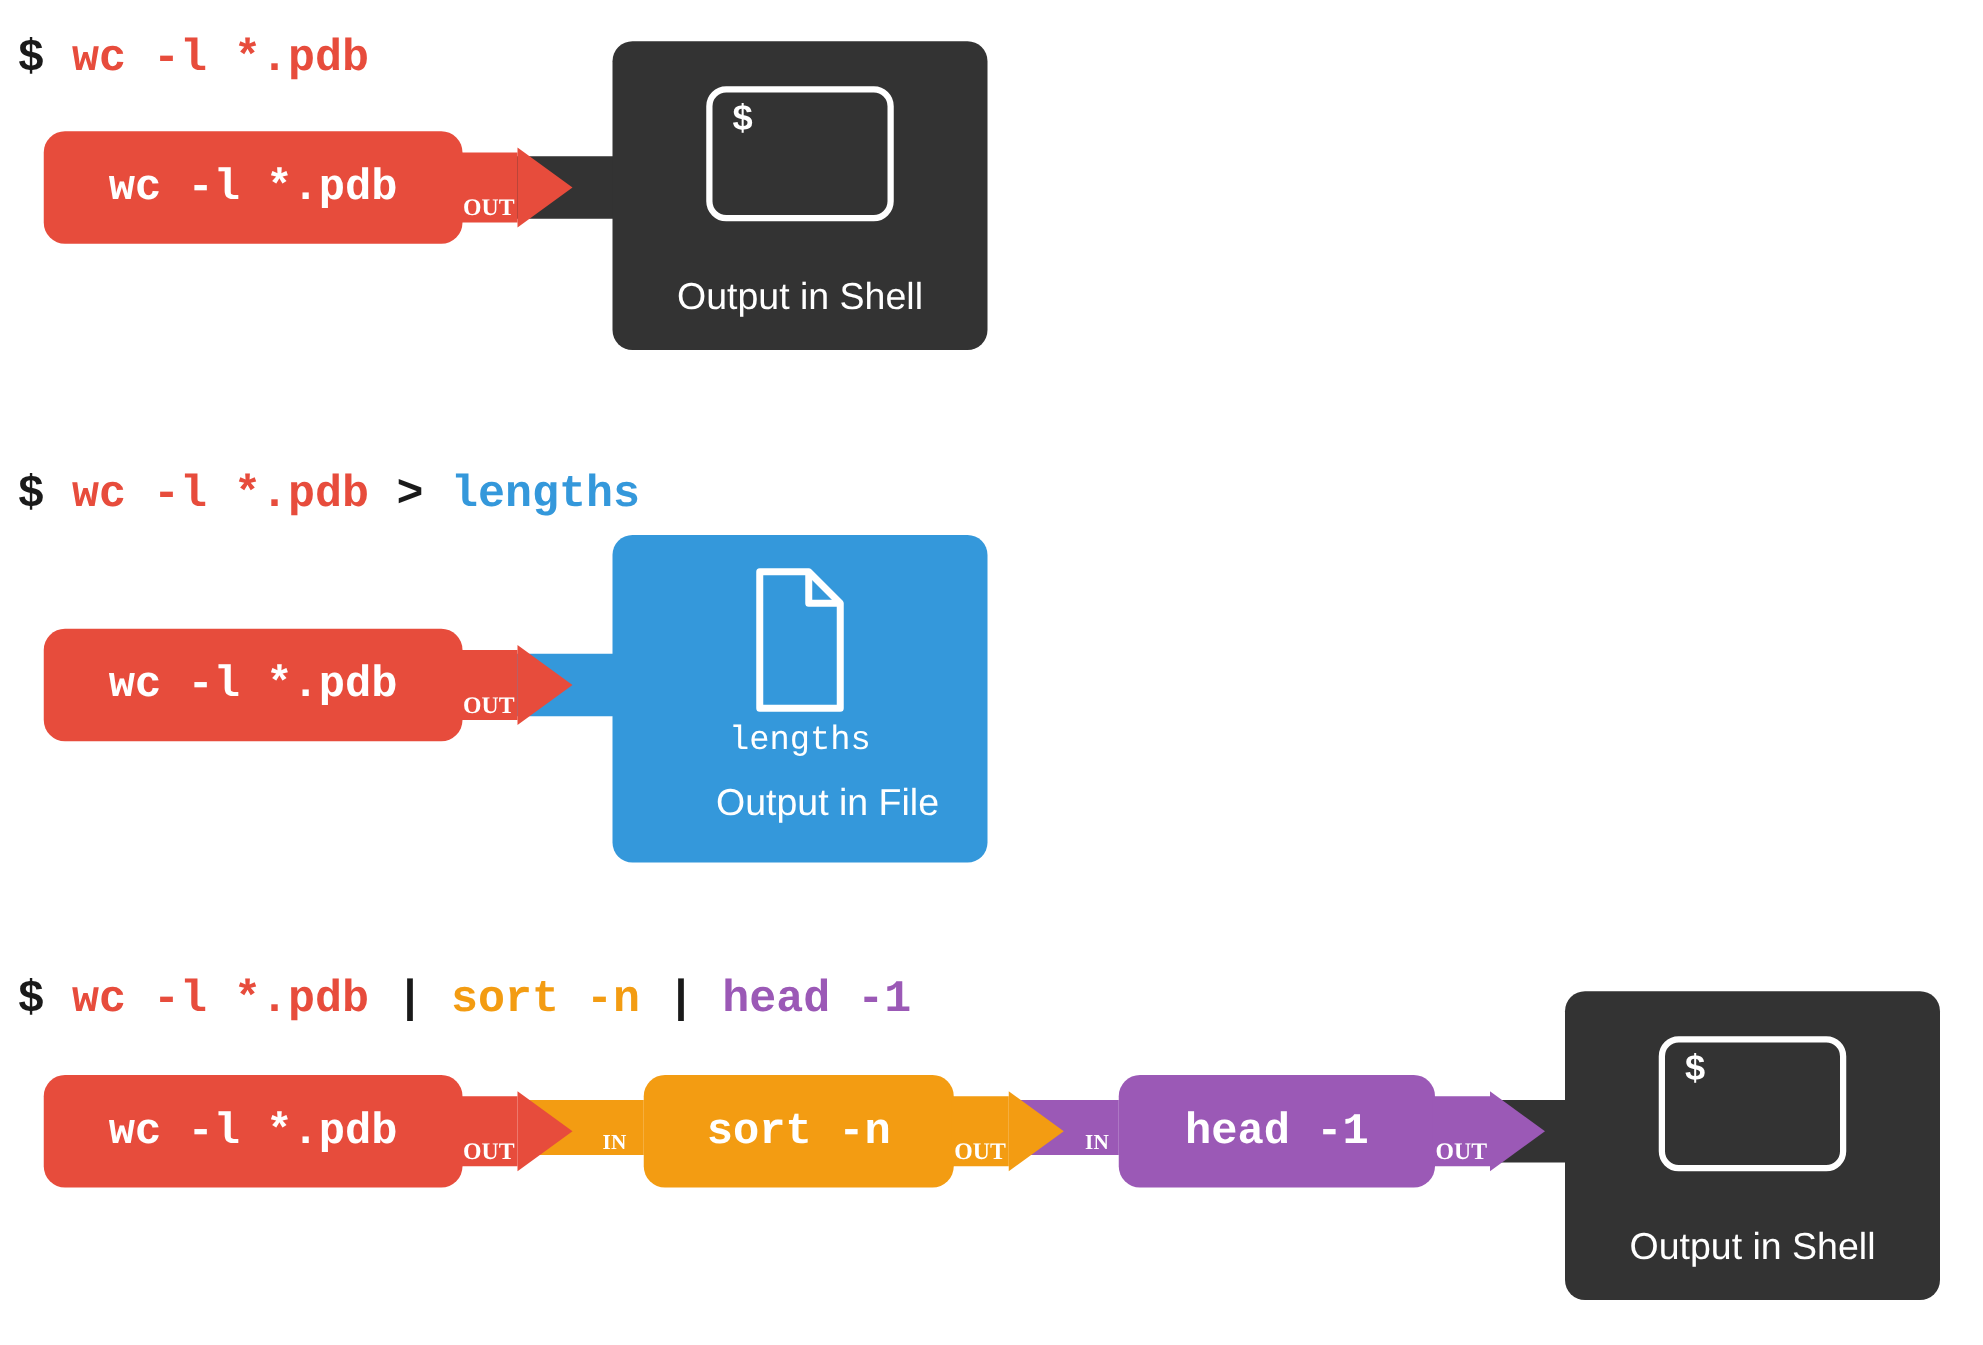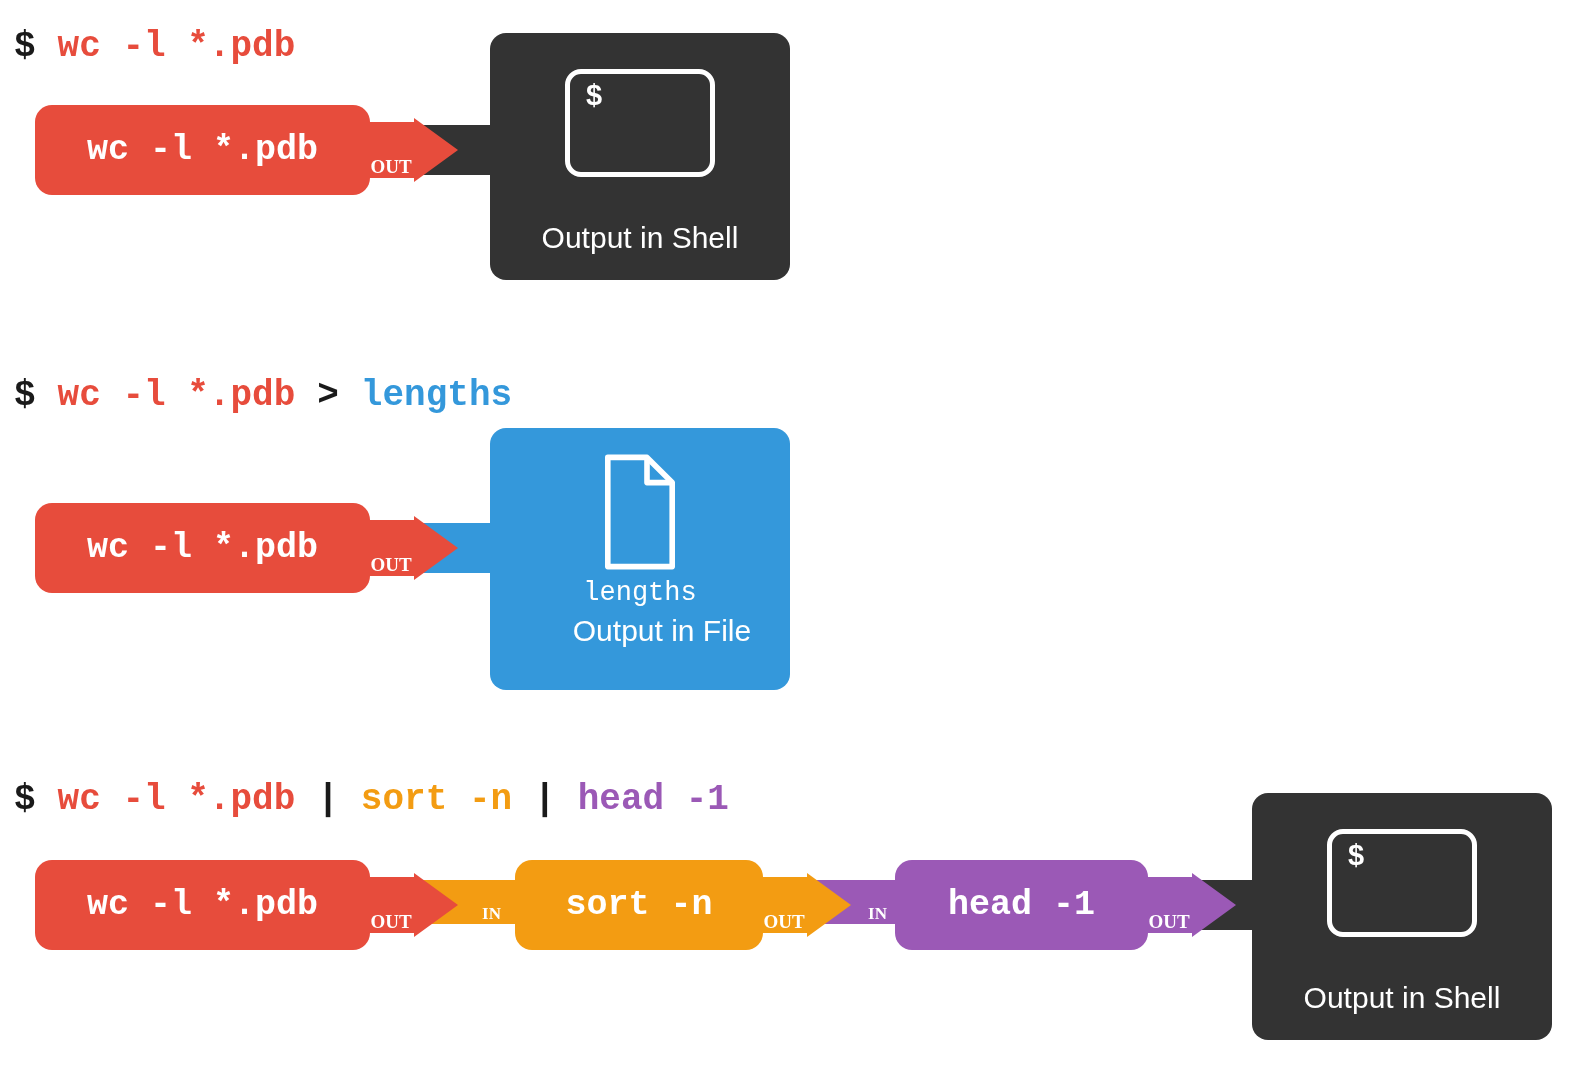--- a/index.html
+++ b/index.html
@@ -101,21 +101,21 @@
     font-family: "Liberation Sans", sans-serif;
   }
   .sink-caption {
     position: absolute;
     left: 0; right: 0;
     text-align: center;
     font-size: 30px;
     font-family: "Liberation Sans", sans-serif;
   }
   .sink.shell .sink-caption { top: 188px; }
-  .sink.file  .sink-caption { top: 186px; padding-left: 44px; }
+  .sink.file  .sink-caption { top: 198px; padding-left: 44px; }
 
   .file-icon { position: absolute; left: 108px; top: 25px; }
   .file-name {
     position: absolute;
     left: 0; right: 0; top: 150px;
     text-align: center;
     font-family: "Liberation Mono", "DejaVu Sans Mono", monospace;
     font-size: 27px;
   }
 </style>

